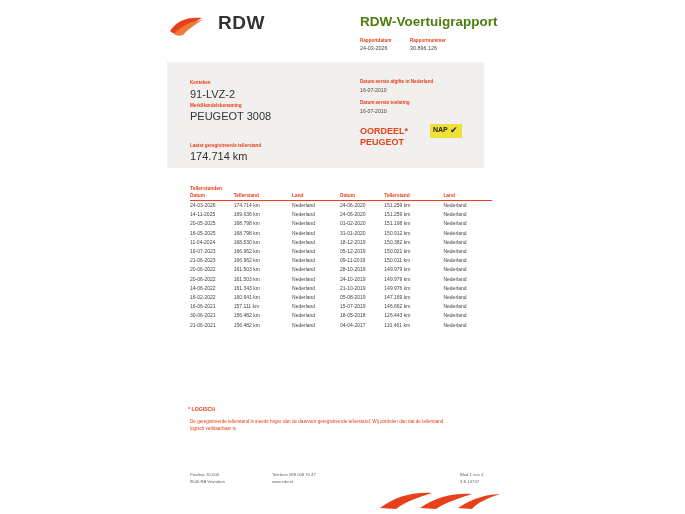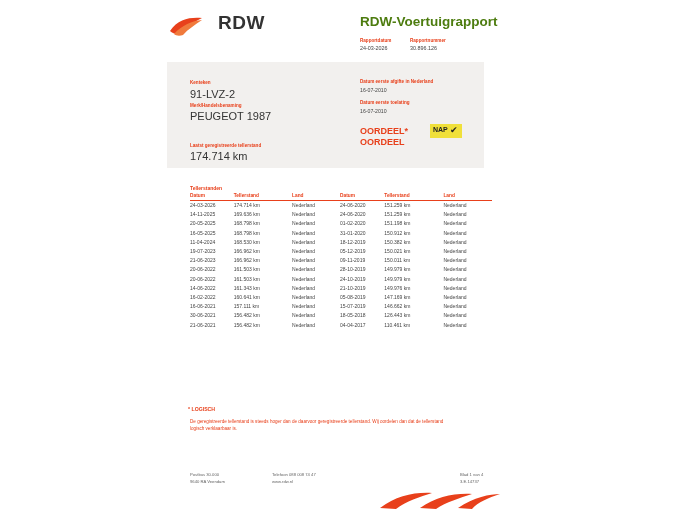--- a/index.html
+++ b/index.html
@@ -226,33 +226,33 @@
       <span class="meta-lbl" style="left:50px; top:0px;">Rapportnummer</span>
       <span class="meta-val" style="left:0px; top:7px;">24-03-2026</span>
       <span class="meta-val" style="left:50px; top:7px;">30.896.126</span>
     </div>
   </div>
 
   <div class="panel">
     <span class="p-lbl" style="left:23px; top:18px;">Kenteken</span>
     <span class="p-big" style="left:23px; top:26px;">91-LVZ-2</span>
     <span class="p-lbl" style="left:23px; top:41px;">Merk/Handelsbenaming</span>
-    <span class="p-big" style="left:23px; top:48px;">PEUGEOT 1987</span>
+    <span class="p-big" style="left:23px; top:48px;">PEUGEOT 3008</span>
     <span class="p-lbl" style="left:23px; top:81px;">Laatst geregistreerde tellerstand</span>
     <span class="p-big" style="left:23px; top:88px;">174.714 km</span>
 
     <span class="p-lbl" style="left:193px; top:17px;">Datum eerste afgifte in Nederland</span>
     <span class="p-val" style="left:193px; top:25px;">16-07-2010</span>
     <span class="p-lbl" style="left:193px; top:38px;">Datum eerste toelating</span>
     <span class="p-val" style="left:193px; top:46px;">16-07-2010</span>
   </div>
 
   <div class="oordeel">
     <div>OORDEEL*</div>
-    <div>OORDEEL</div>
+    <div>PEUGEOT</div>
   </div>
 
   <div class="nap-badge">
     <span class="nap-text">NAP</span>
     <span class="nap-check">✔</span>
   </div>
 
   <div class="tbl-title">Tellerstanden</div>
 
   <div class="tbl left">

